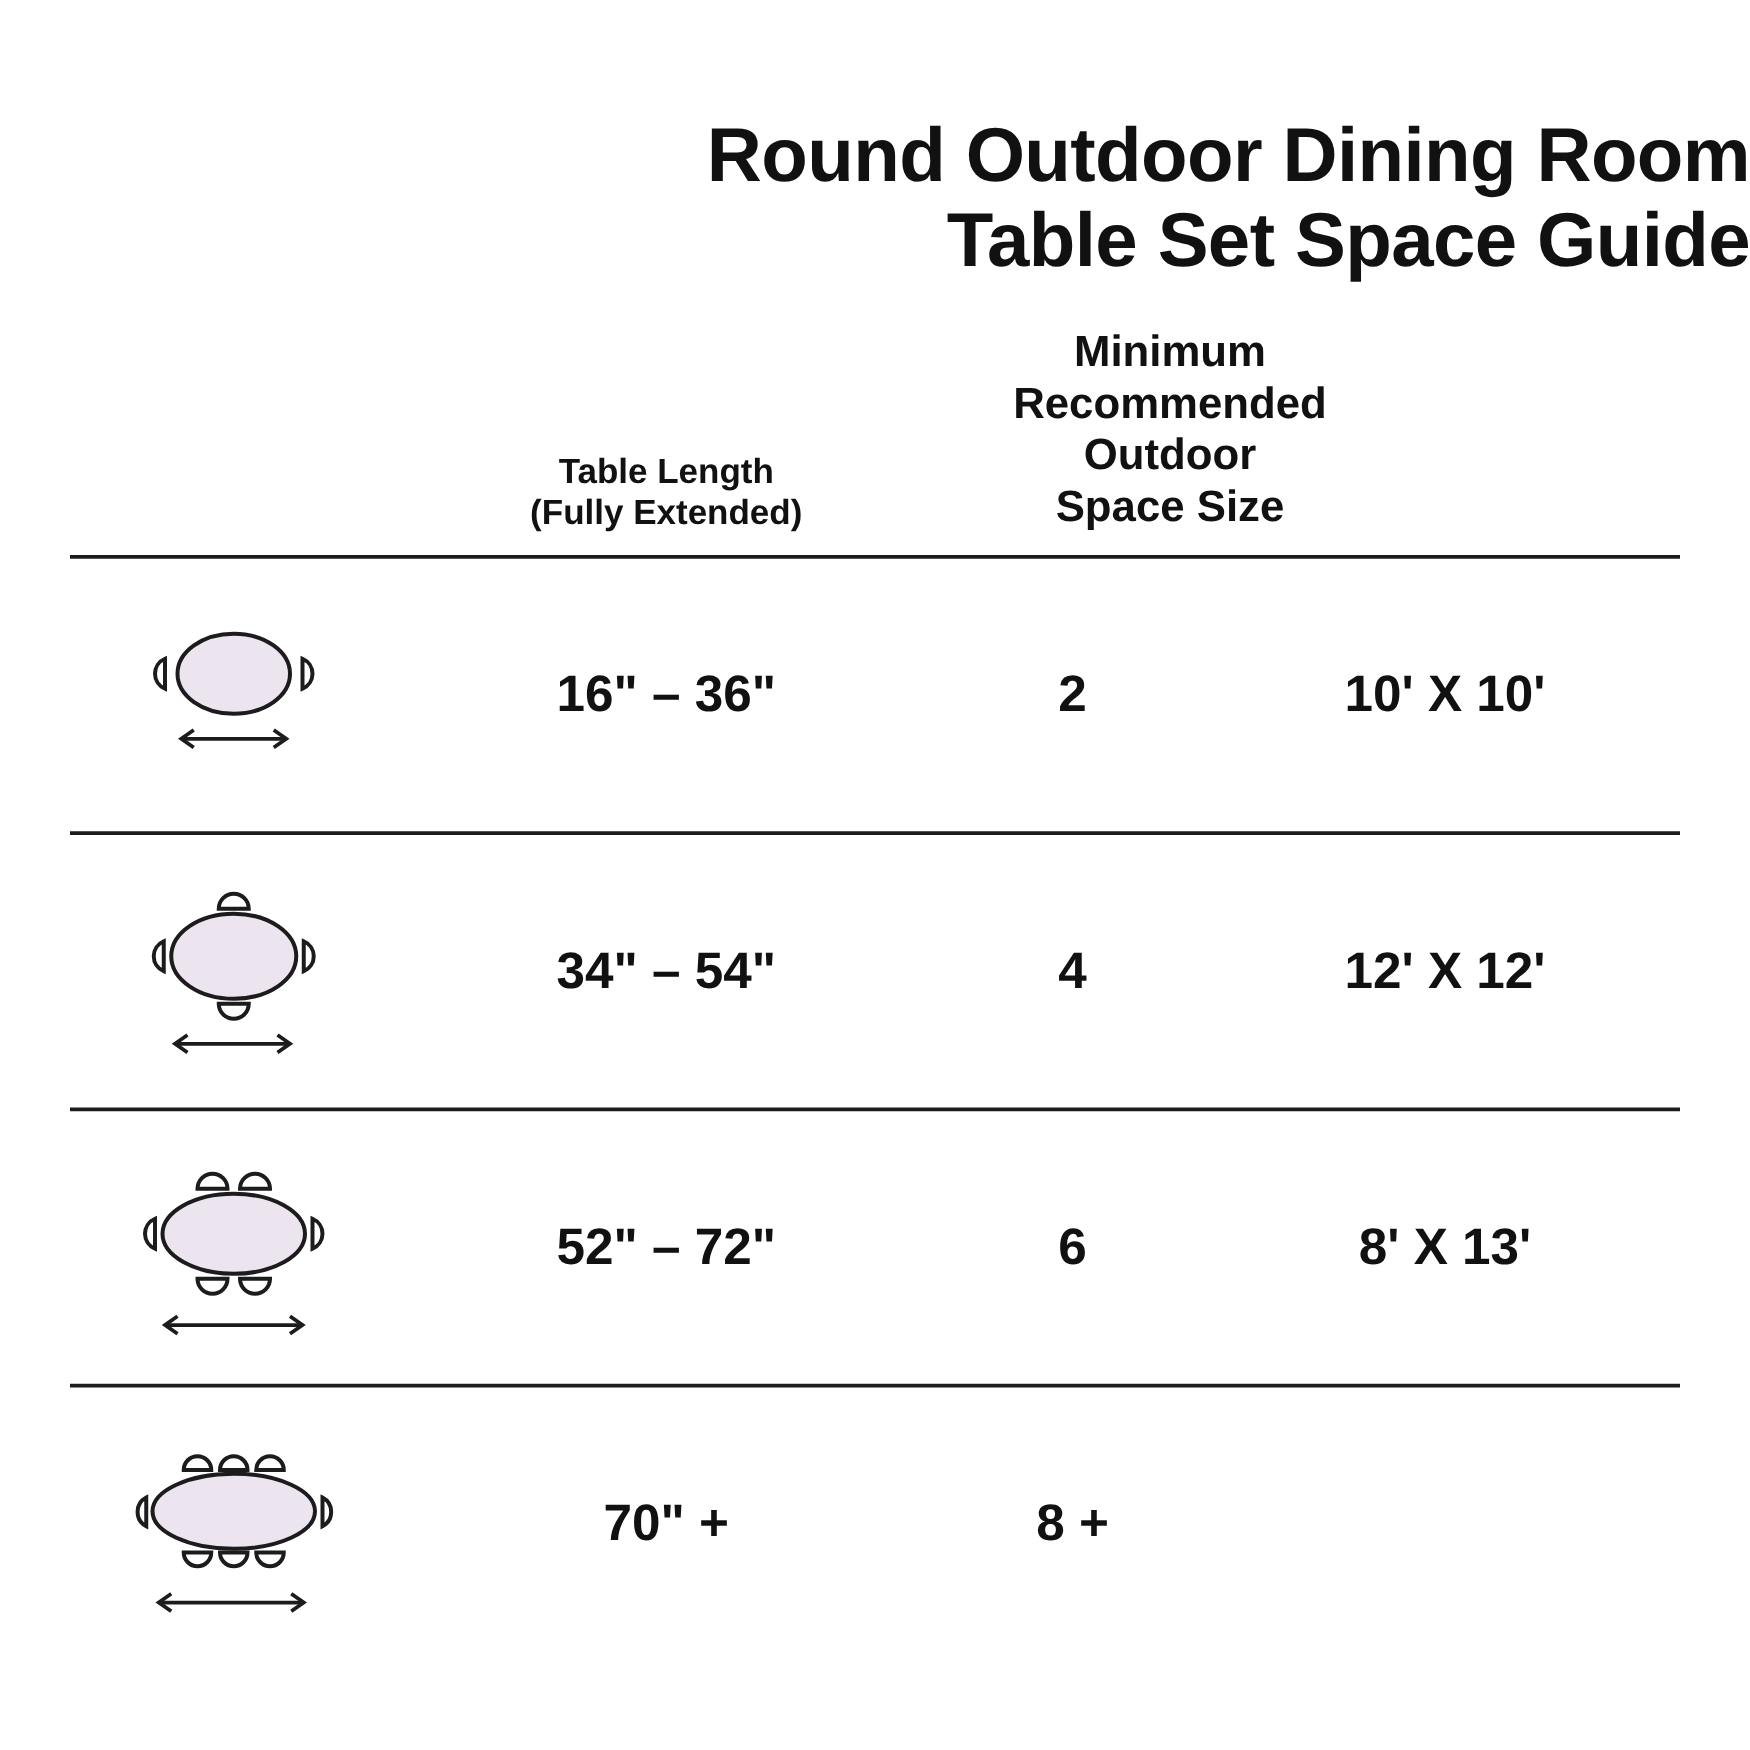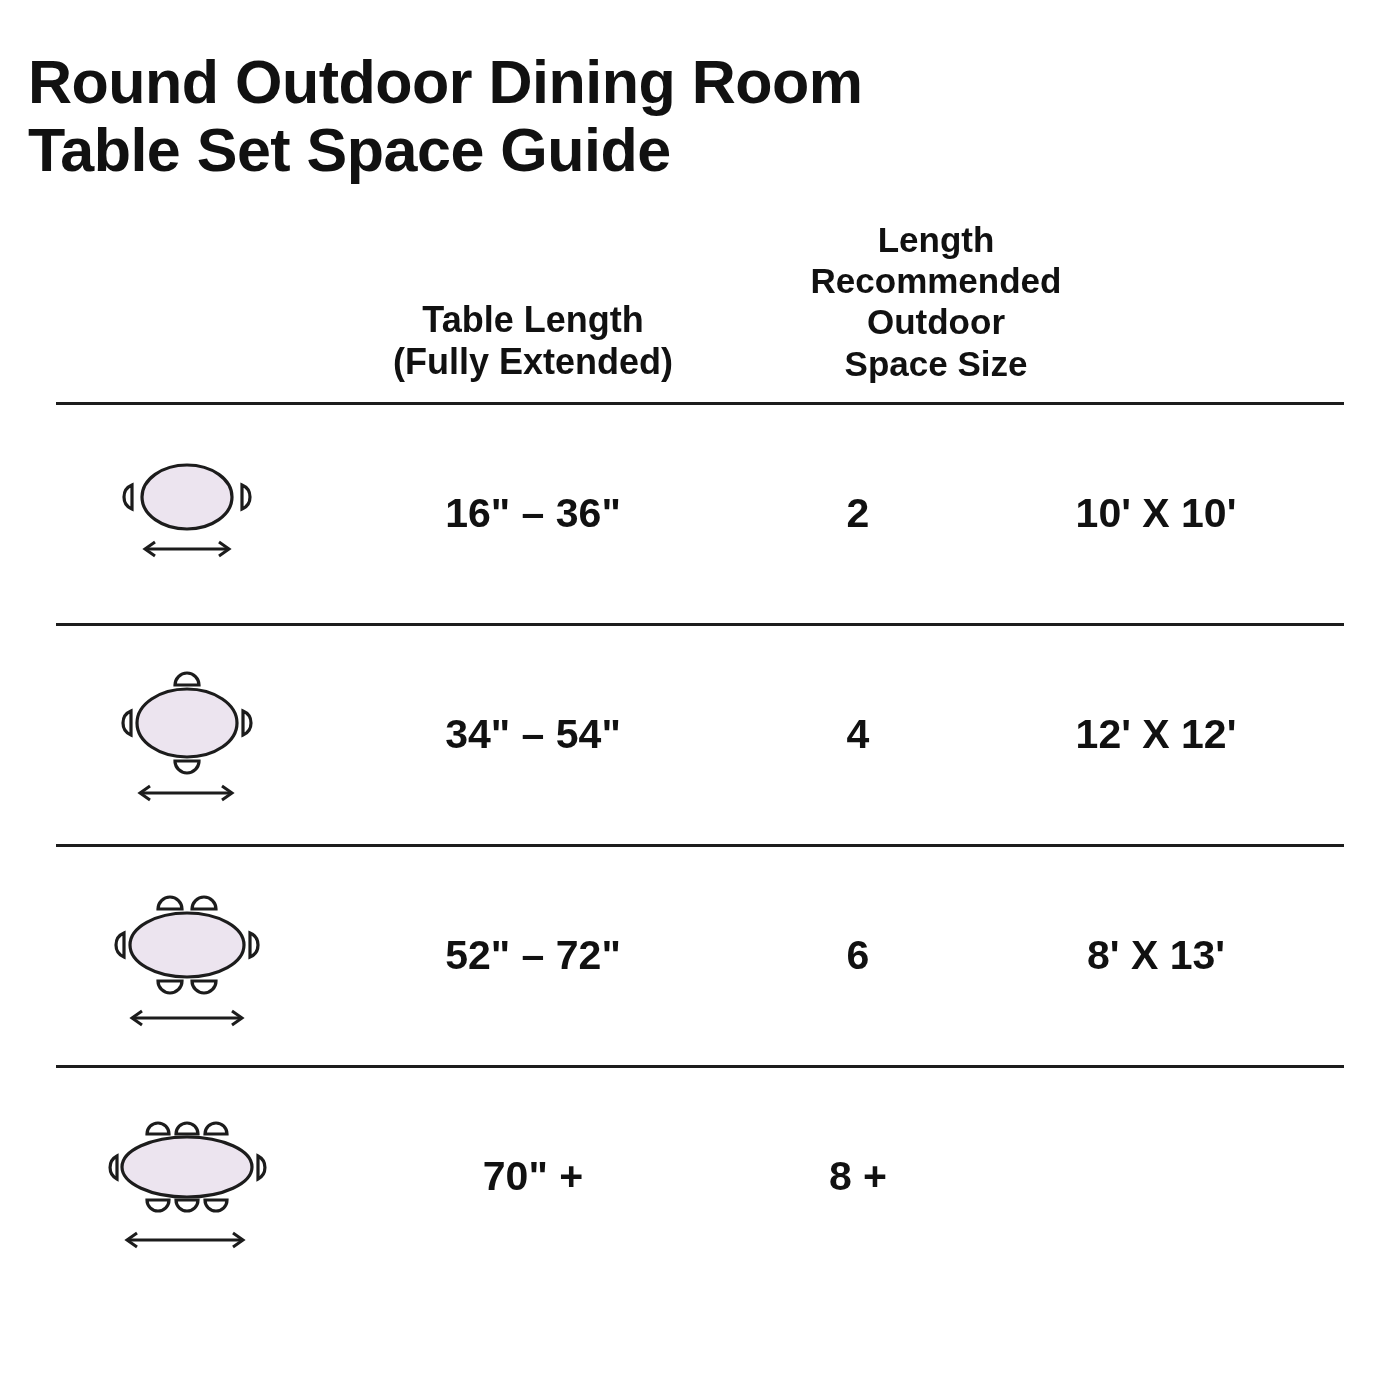--- a/index.html
+++ b/index.html
@@ -17,24 +17,23 @@
   .page {
     position: relative;
     width: 1400px;
     height: 1400px;
     box-sizing: border-box;
     padding: 0;
   }
 
   
   .title-block {
-    text-align: left;
-    padding-top: 48px;
+    text-align: right;
+    padding-top: 90px;
     line-height: 1.12;
-    margin-left: 28px;
   }
   .title-line {
     font-size: 61px;
     font-weight: bold;
     letter-spacing: -0.5px;
     color: #111111;
   }
 
   
   .table-wrap {
@@ -46,21 +45,21 @@
     display: flex;
     align-items: flex-end;
     padding-bottom: 18px;
   }
   .col-icon   { width: 262px; flex: 0 0 262px; }
   .col-length { width: 430px; flex: 0 0 430px; text-align: center; }
   .col-seats  { width: 220px; flex: 0 0 220px; text-align: center; }
   .col-space  { width: 376px; flex: 0 0 376px; text-align: center; }
 
   .head-text {
-    font-size: 36px;
+    font-size: 28px;
     font-weight: bold;
     line-height: 1.18;
     color: #111111;
   }
   .head-text.small { font-size: 35px; }
 
   .rule {
     height: 3px;
     background: #1c1c1c;
     width: 100%;
@@ -101,21 +100,21 @@
     <div class="head-row">
       <div class="col-icon"></div>
 
       <div class="col-length">
         <div class="head-text">Table Length</div>
         <div class="head-text">(Fully Extended)</div>
       </div>
 
 
       <div class="col-space">
-        <div class="head-text small">Length</div>
+        <div class="head-text small">Minimum</div>
         <div class="head-text small">Recommended</div>
         <div class="head-text small">Outdoor</div>
         <div class="head-text small">Space Size</div>
       </div>
     </div>
 
     <div class="rule"></div>
 
     <div class="data-row">
       <div class="col-icon icon-cell">

